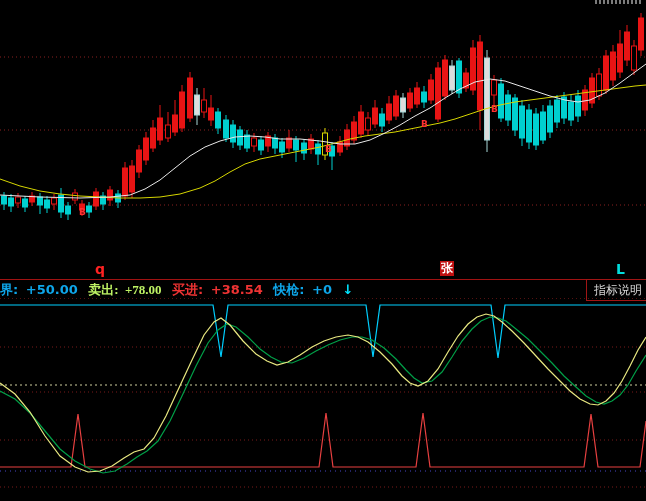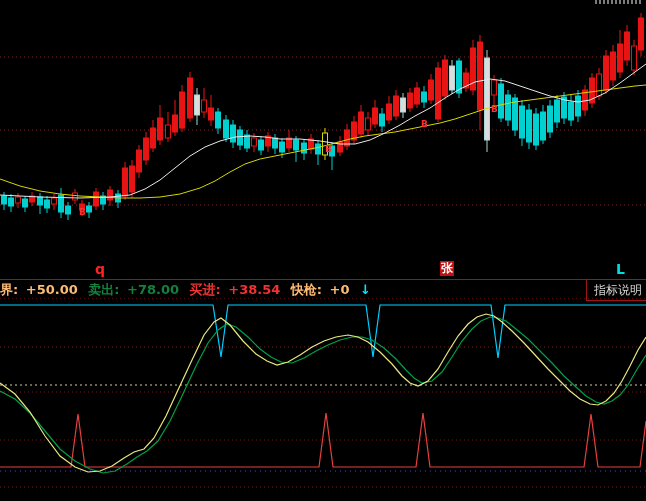--- a/index.html
+++ b/index.html
@@ -13,22 +13,22 @@
   .axis-row{position:absolute;left:0;top:260px;width:646px;height:18px;}
   .axis-mark{position:absolute;top:2px;font-weight:bold;font-size:14px;line-height:15px;}
   .mark-q{left:95px;color:#ff2222;}
   .mark-zhang{left:440px;top:1px;color:#ffffff;background:#c01010;font-size:12px;
               width:14px;height:15px;text-align:center;line-height:15px;}
   .mark-l{left:616px;color:#00dddd;}
   .separator{position:absolute;left:0;top:279px;width:646px;height:1px;background:#a01212;}
   .ind-header{position:absolute;left:0;top:281px;width:584px;height:17px;
               font-size:13px;font-weight:bold;line-height:17px;white-space:nowrap;}
   .ind-header span{margin-right:3px;}
-  .c-yellow{color:#fdba74;}
-  .c-cyan{color:#15803d;}
+  .c-yellow{color:#0ea5e9;}
+  .c-cyan{color:#bef264;font-family:Liberation Serif, serif;}
   .c-red{color:#ee3333;}
   .c-arrow{color:#00e5ff;}
   .help-box{position:absolute;left:586px;top:279px;width:62px;height:20px;background:#000;
             border:1px solid #a01515;color:#d8d8d8;font-size:12px;text-align:center;
             line-height:20px;cursor:pointer;}
 </style>
 </head>
 <body>
 
 <div id="screen">

